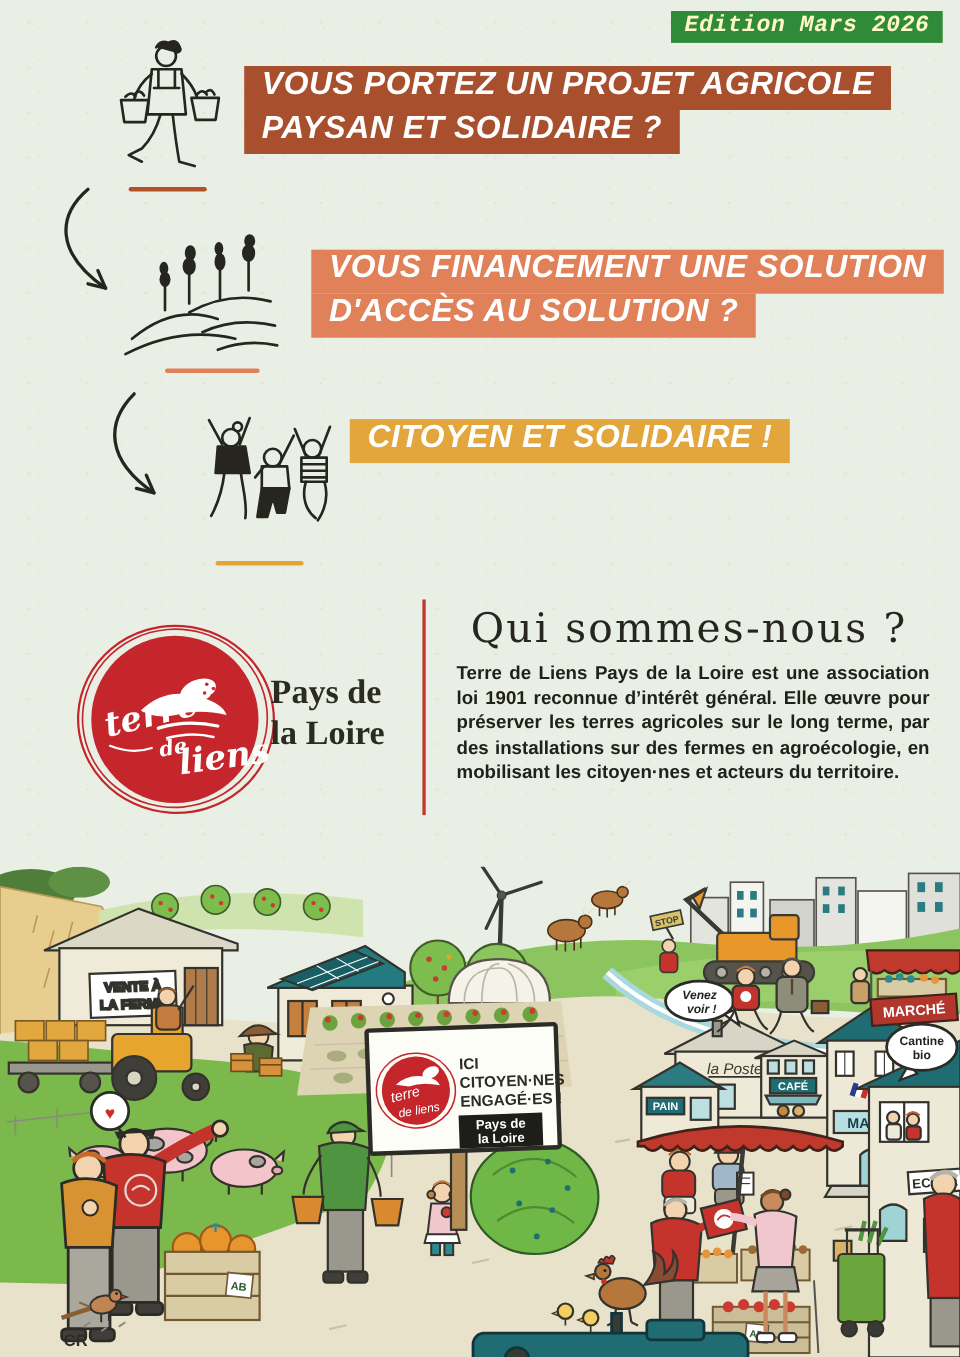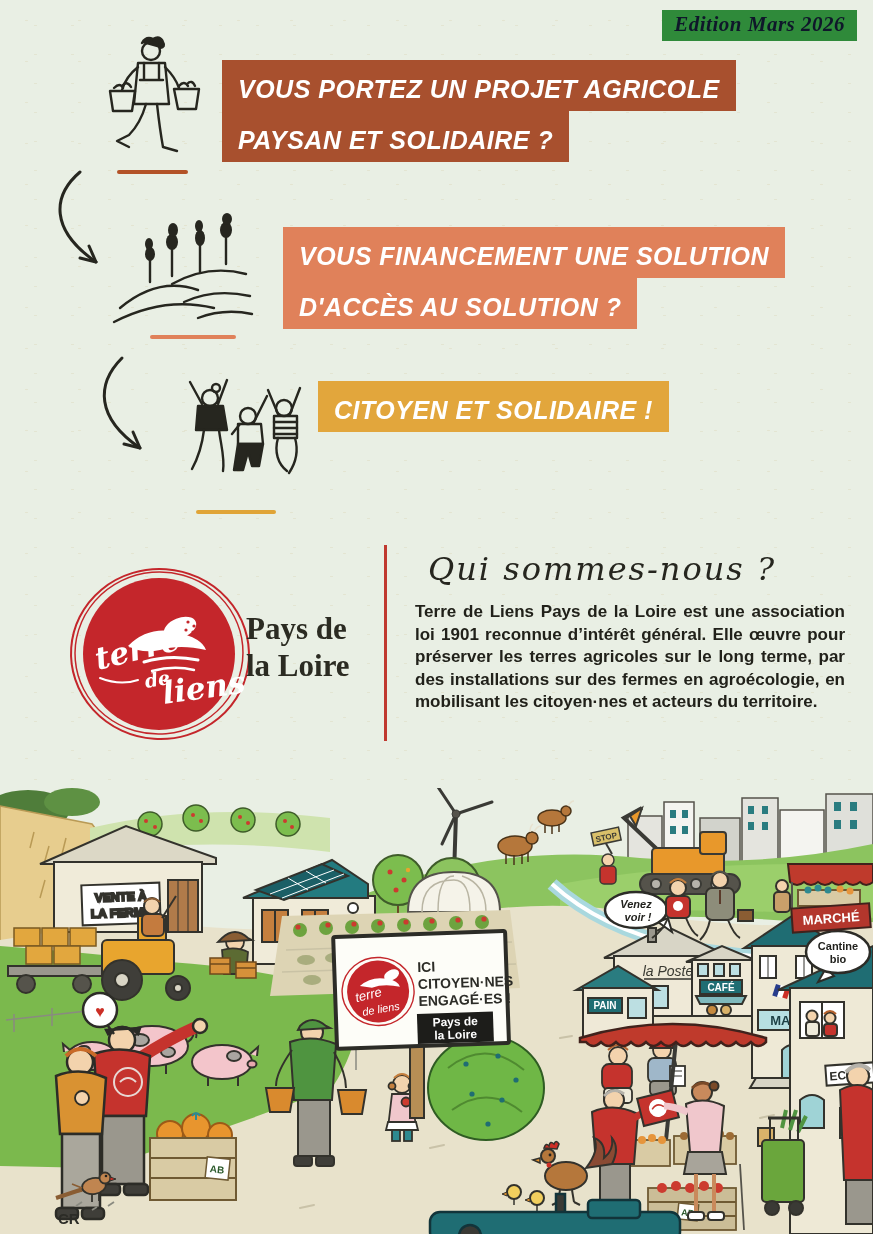--- a/index.html
+++ b/index.html
@@ -5,40 +5,40 @@
   html,body{margin:0;padding:0;background:#cfd4c9;}
   #page{position:relative;width:873px;height:1234px;margin:0 auto;overflow:hidden;
     background-color:#e9efe4;
     background-image:radial-gradient(#d6cba64d 1.2px, transparent 1.3px),
                      radial-gradient(#cfc49b40 1px, transparent 1.1px);
     background-size:53px 41px, 37px 29px;
     background-position:0 0, 17px 11px;
     font-family:"Liberation Sans",sans-serif;}
   .abs{position:absolute;}
   
-  #edition-badge{top:10px;right:16px;background:#2f8a3a;color:#0f172a;
-    font-family:Liberation Serif, serif;font-style:italic;font-weight:bold;
+  #edition-badge{top:10px;right:16px;background:#2f8a3a;color:#fef9c3;
+    font-family:Liberation Mono, monospace;font-style:italic;font-weight:bold;
     font-size:21px;padding:2px 12px 4px;letter-spacing:.5px;}
   
   .banner{display:flex;flex-direction:column;align-items:flex-start;}
   .banner span{display:inline-block;color:#fff;font-weight:bold;font-style:italic;
-    font-size:25px;letter-spacing:.5px;padding:15px 16px 7px;white-space:nowrap;}
+    font-size:29px;letter-spacing:.5px;padding:0 16px 7px;white-space:nowrap;}
   #banner-1 span{background:#a8502e;}
   #banner-2 span{background:#e0815a;}
   #banner-3 span{background:#e2a63c;}
   
   .rule{height:4px;border-radius:2px;}
   
   .sketch path,.sketch circle,.sketch ellipse,.sketch line{vector-effect:non-scaling-stroke;}
   
   #org-name{left:246px;top:610px;font-family:"Liberation Serif",serif;font-weight:bold;
     font-size:31px;line-height:37px;color:#2b2b22;}
   #red-divider{left:384px;top:545px;width:3px;height:196px;background:#c0392f;}
-  #about-title{left:428px;top:550px;font-family:"DejaVu Serif",serif;font-style:italic;
-    font-size:32px;letter-spacing:2px;color:#26261f;}
+  #about-title{left:428px;top:550px;font-family:"DejaVu Serif",serif;
+    font-size:37px;letter-spacing:2px;color:#26261f;}
   #about-body{left:415px;top:601px;width:430px;font-size:17px;line-height:1.33;
     font-weight:bold;color:#21211a;text-align:justify;}
   
   #scene{left:0;top:788px;width:873px;height:446px;}
   #scene text{font-family:"Liberation Sans",sans-serif;}
   .hand{font-family:"DejaVu Serif",serif;font-style:italic;}
 </style>
 </head>
 <body>
 <div id="page">

